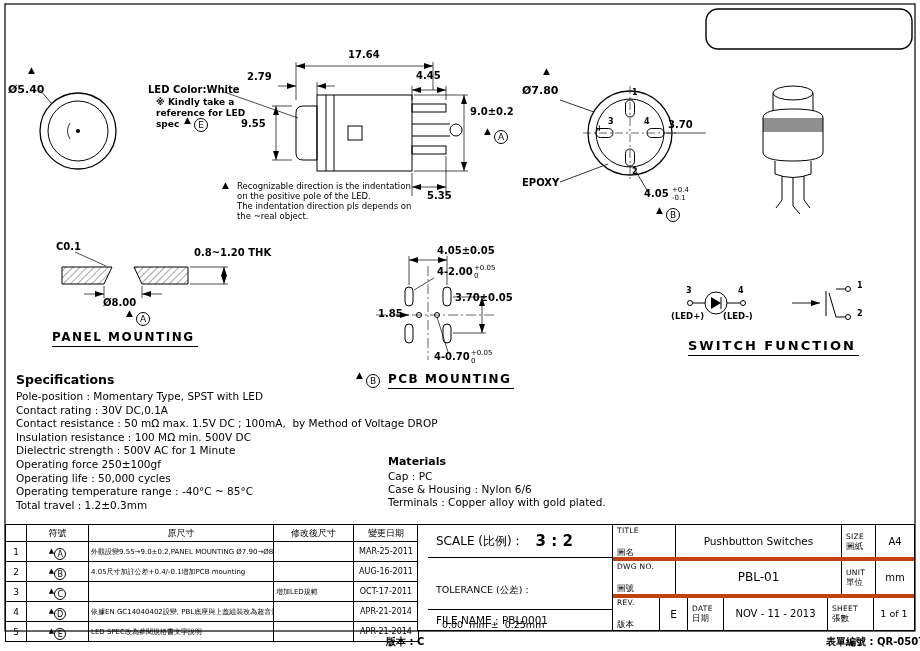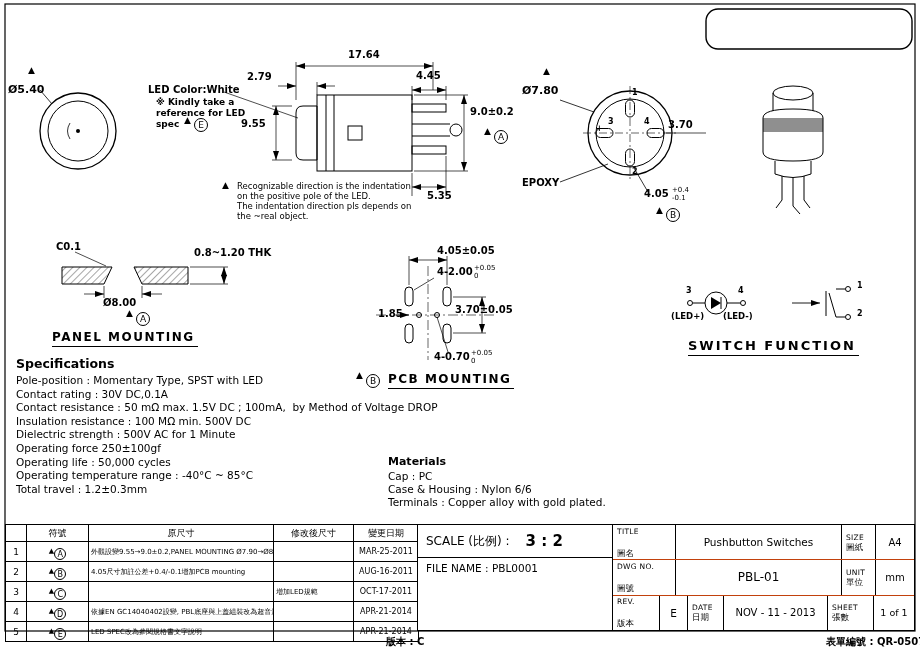--- a/index.html
+++ b/index.html
@@ -12,50 +12,50 @@
   .f10 { font-size: 10px; } .f105{ font-size: 10.5px; } .f11 { font-size: 11px; }
   .f12 { font-size: 12px; } .f15 { font-size: 15px; }
   .b { font-weight: bold; }
   .tri { position: absolute; font-size: 9px; line-height: 9px; color:#000; }
   .datum { position: absolute; width: 14px; height: 14px; border: 1px solid #000; border-radius: 50%;
            font-size: 9px; line-height: 12px; text-align: center; background: #fff; }
   .sec-title { position: absolute; font-weight: bold; font-size: 12px; letter-spacing: 1.5px;
                border-bottom: 1.5px solid #000; padding: 0 3px 2px 0; white-space: nowrap; }
   .tolstack { position: absolute; display: flex; flex-direction: column; font-size: 7px; line-height: 7.5px; }
   .notes { position: absolute; font-size: 8.5px; line-height: 10px; white-space: nowrap; }
-  .spec-block { position: absolute; left: 16px; top: 356px; }
+  .spec-block { position: absolute; left: 16px; top: 372px; }
   .spec-block .title { font-size: 12.5px; font-weight: bold; margin-bottom: 3px; }
   .spec-block .line { font-size: 10.5px; line-height: 13.6px; white-space: pre; }
   .mat-block { position: absolute; left: 388px; top: 455px; }
   .mat-block .title { font-size: 11px; font-weight: bold; margin-bottom: 2px; }
   .mat-block .line { font-size: 10.5px; line-height: 13px; white-space: pre; }
   
   .rev-table { position: absolute; left: 5px; top: 524px; width: 413px; height: 107px;
                border-collapse: collapse; table-layout: fixed; }
   .rev-table th, .rev-table td { border: 1px solid #000; overflow: hidden; padding: 0 2px; height: 17px; }
   .rev-table th { font-size: 9px; font-weight: normal; text-align: center; }
   .rev-table td.no { font-size: 9px; text-align: center; }
   .rev-table td.sym { text-align: center; }
   .rev-table td.txt { font-size: 7px; white-space: nowrap; }
   .rev-table td.date { font-size: 8px; text-align: center; white-space: nowrap; }
   .tri-inline { font-size: 7px; vertical-align: 4px; }
   .datum-inline { display: inline-block; width: 12px; height: 12px; border: 1px solid #000; border-radius: 50%;
                   font-size: 8px; line-height: 11px; text-align: center; }
   
   .scale-block { position: absolute; left: 417px; top: 524px; width: 196px; height: 107px;
-                 border: 1px solid #000; background: #fff; }
+                 border: 1px solid #000; background: #fff; padding-left: 10px; }
   .scale-row { height: 32px; display: flex; align-items: center; gap: 16px; padding-left: 8px; }
   .tol-row { height: 52px; border-top: 1px solid #000; padding: 3px 0 0 8px; font-size: 9.5px;
              line-height: 11.6px; white-space: pre; }
   .file-row { height: 21px; border-top: 1px solid #000; display: flex; align-items: center;
               padding-left: 8px; font-size: 10.5px; white-space: pre; }
   
   .title-block { position: absolute; left: 612px; top: 524px; width: 303px; height: 107px;
                  border: 1px solid #000; display: flex; flex-direction: column; background: #fff; }
-  .tb-row { display: flex; flex: 1; border-top: 1px solid #c2410c; }
+  .tb-row { display: flex; flex: 1; border-top: 4px solid #c2410c; }
   .tb-row:first-child { border-top: none; }
   .tb-cell { border-left: 1px solid #000; display: flex; align-items: center; justify-content: center;
              overflow: hidden; white-space: nowrap; }
   .tb-cell:first-child { border-left: none; gap: 12px; }
   .tb-label { flex-direction: column; align-items: flex-start; justify-content: center; padding-left: 4px; }
   .tb-label .en { font-size: 7.5px; line-height: 9px; letter-spacing: 0.3px; }
   .tb-label .zh { font-size: 8.5px; line-height: 10px; }
 </style>
 </head>
 <body>
@@ -254,21 +254,21 @@
   <span class="datum" style="left:136px;top:312px">A</span>
   <span class="sec-title" style="left:52px;top:330px">PANEL MOUNTING</span>
 
   <span class="t f10" style="left:437px;top:245px">4.05±0.05</span>
   <span class="t f10" style="left:437px;top:266px">4-2.00</span>
   <span class="tolstack" style="left:474px;top:265px">
     <span>+0.05</span>
     <span> 0</span>
   </span>
   <span class="t f10" style="left:378px;top:308px">1.85</span>
-  <span class="t f10" style="left:455px;top:304px">3.70±0.05</span>
+  <span class="t f10" style="left:455px;top:292px">3.70±0.05</span>
   <span class="t f10" style="left:434px;top:351px">4-0.70</span>
   <span class="tolstack" style="left:471px;top:350px">
     <span>+0.05</span>
     <span> 0</span>
   </span>
   <span class="tri" style="left:356px;top:371px">▲</span>
   <span class="datum" style="left:366px;top:374px">B</span>
   <span class="sec-title" style="left:388px;top:372px">PCB MOUNTING</span>
 
   <span class="t f8" style="left:686px;top:287px">3</span>
@@ -351,20 +351,26 @@
       <td class="date">APR-21-2014</td>
     </tr>
   </tbody>
     </table>
 
   <div class="scale-block">
     <div class="scale-row">
       <span class="f12">SCALE (比例) :</span>
       <span class="f15 b">3 : 2</span>
     </div>
+    <div class="tol-row">
+      <div>TOLERANCE (公差) :</div>
+      <div style="padding-left:6px">0.00  mm ±  0.25mm</div>
+      
+      
+    </div>
     <div class="file-row">FILE NAME : PBL0001</div>
   </div>
 
   <div class="title-block">
     <div class="tb-row">
       <div class="tb-cell tb-label" style="width:62px">
         <span class="en">TITLE</span>
         <span class="zh">圖名</span>
       </div>
       <div class="tb-cell f105" style="width:166px">Pushbutton Switches</div>

